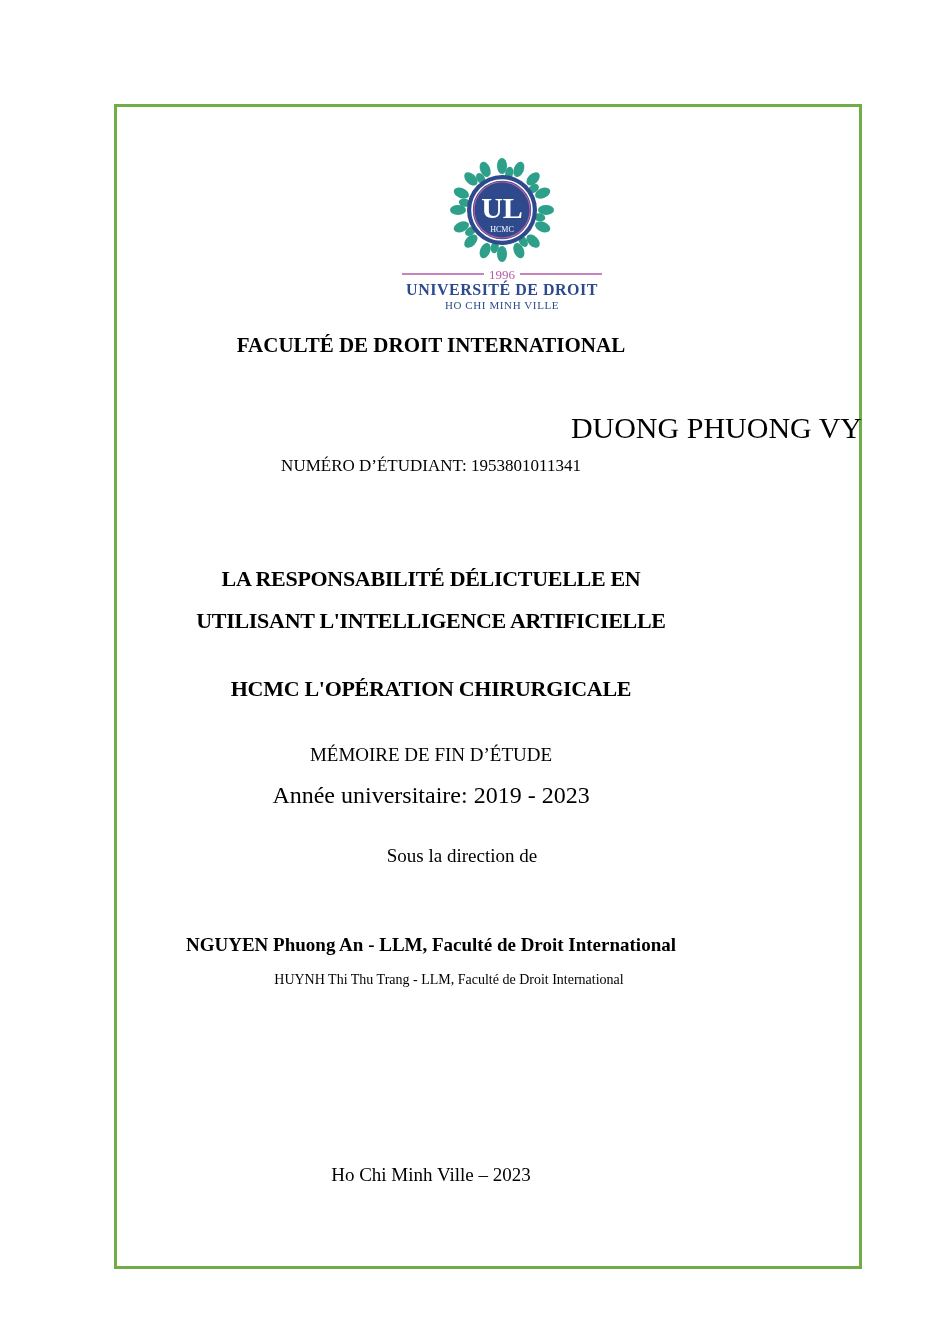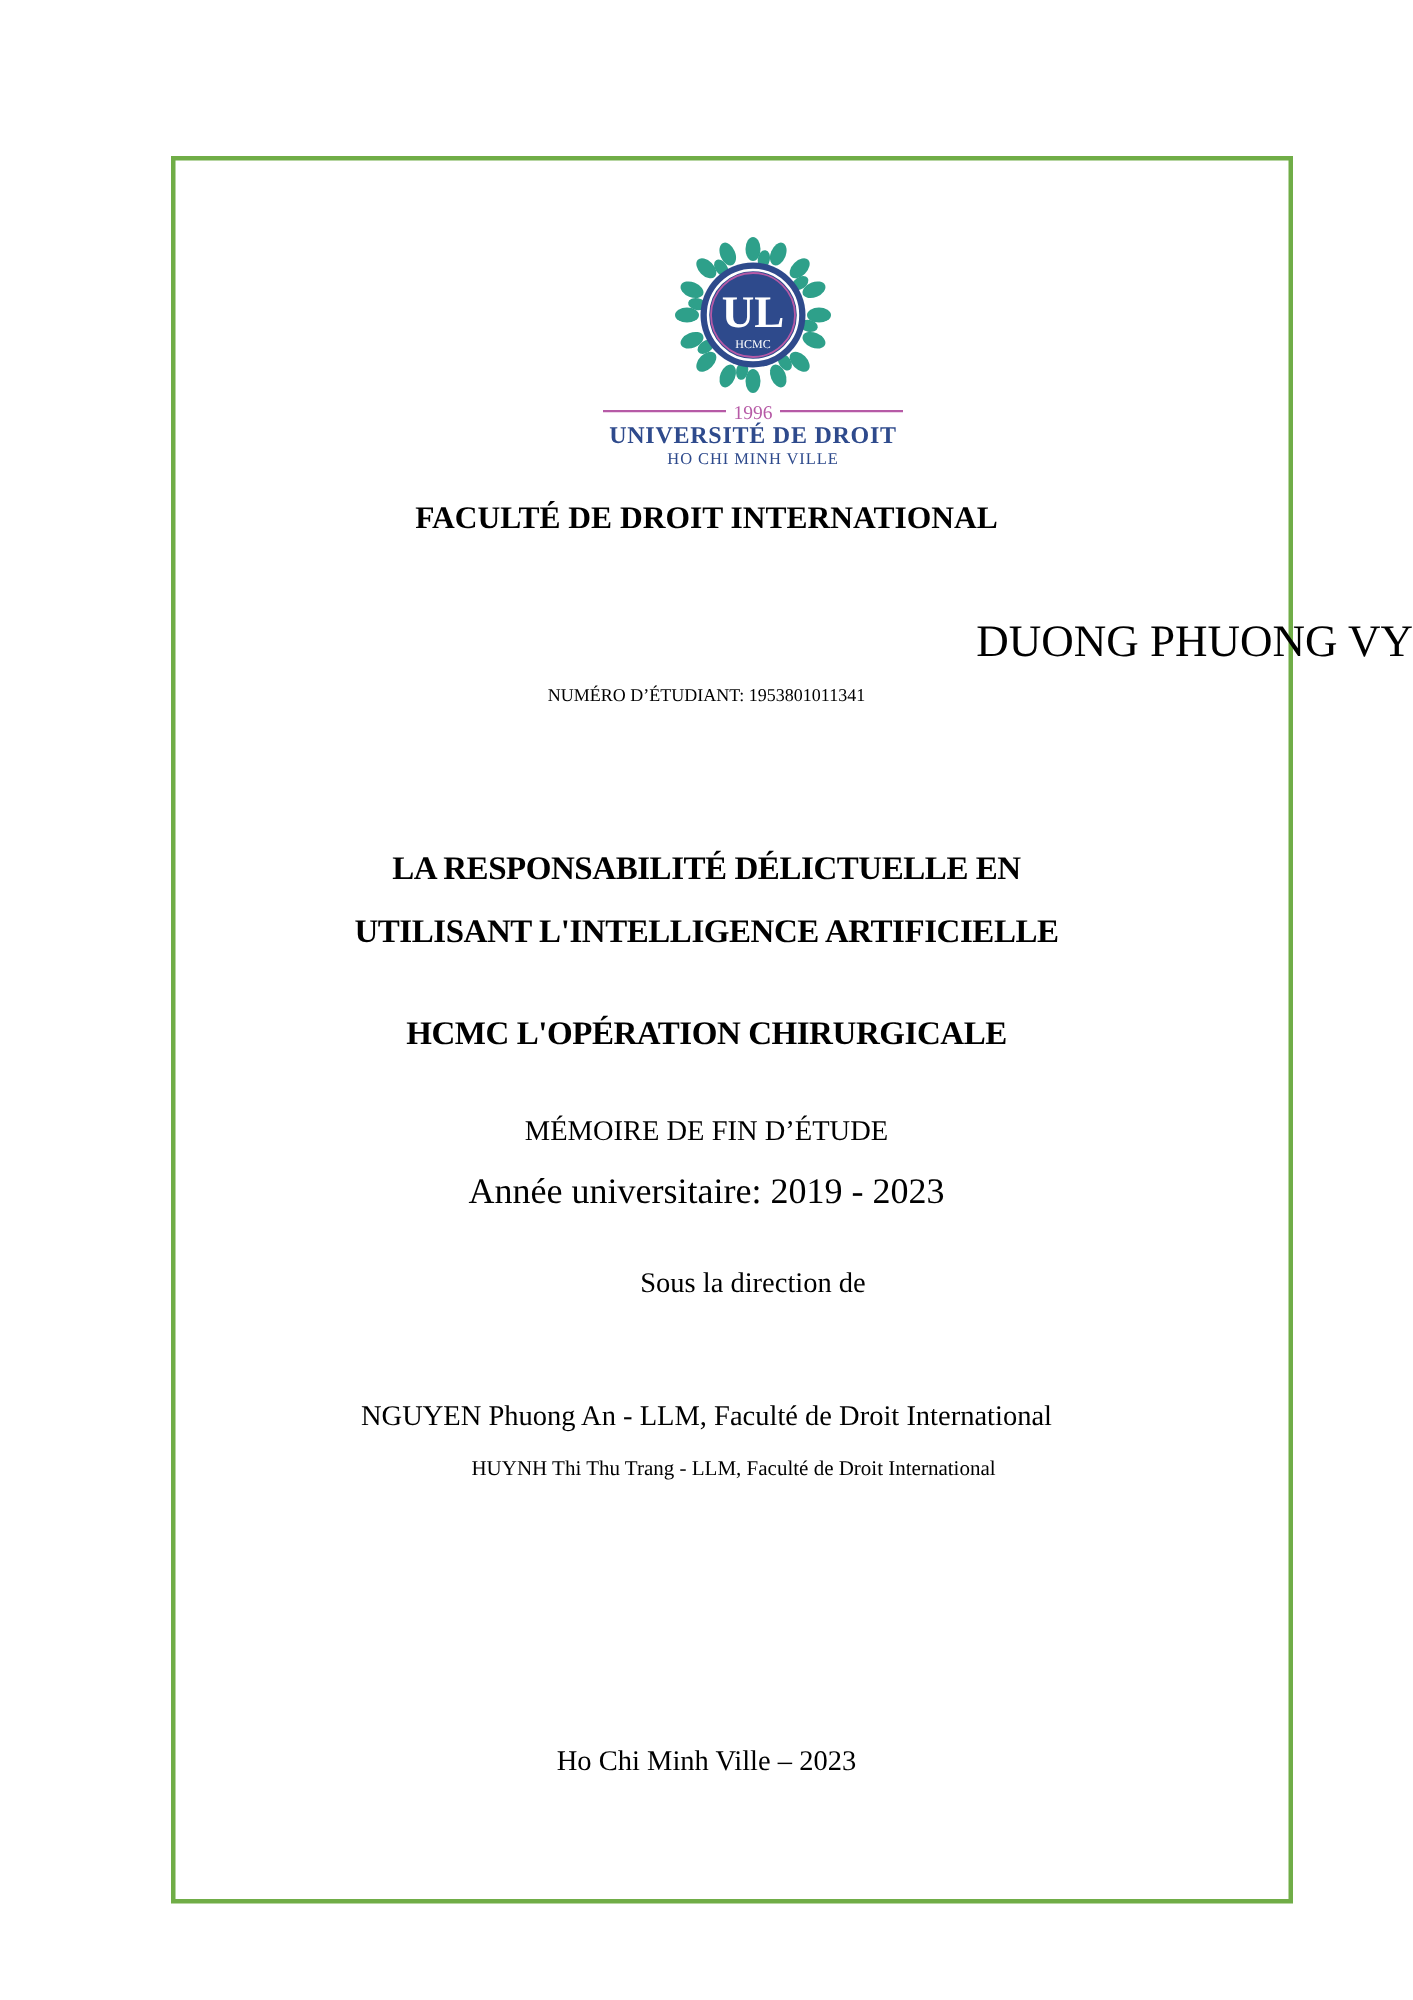--- a/index.html
+++ b/index.html
@@ -1,32 +1,32 @@
 <!DOCTYPE html>
 <html><head>
 <meta charset="utf-8">
 <style>
   html, body { margin: 0; padding: 0; background: #ffffff; }
   body { width: 942px; height: 1333px; position: relative; overflow: hidden;
          font-family: "Liberation Serif", "DejaVu Serif", serif; color: #000; }
   .frame { position: absolute; left: 114px; top: 104px; width: 742px; height: 1159px;
            border: 3px solid #70AD47; }
-  .center { position: absolute; left: 0; width: 942px; text-align: center; white-space: nowrap; }
+  .center { position: absolute; left: 0; width: 862px; text-align: center; white-space: nowrap; }
   .logo { position: absolute; left: 392px; top: 150px; width: 220px; height: 165px; }
   .faculty { top: 333px; font-size: 21px; font-weight: bold; }
   .student { top: 411px; font-size: 30px; text-align: right; }
-  .sid { top: 456px; font-size: 12px; }
+  .sid { top: 456px; font-size: 17px; }
   .title { font-size: 22px; font-weight: bold; letter-spacing: -0.3px; }
   .t1 { top: 566px; }
   .t2 { top: 608px; }
   .t3 { top: 676px; }
   .memoire { top: 744px; font-size: 19px; }
   .annee { top: 782px; font-size: 24px; }
   .sous { top: 845px; font-size: 19px; padding-left: 31px; }
-  .sup1 { top: 934px; font-size: 19px; }
+  .sup1 { top: 934px; font-size: 19px; font-weight: bold; }
   .sup2 { top: 972px; font-size: 14px; margin-left: 18px; }
   .city { top: 1164px; font-size: 19px; }
 </style>
 </head>
 <body>
 
 <div class="frame"></div>
 
 <div class="logo">
   <svg width="220" height="165" viewBox="0 0 220 165">

